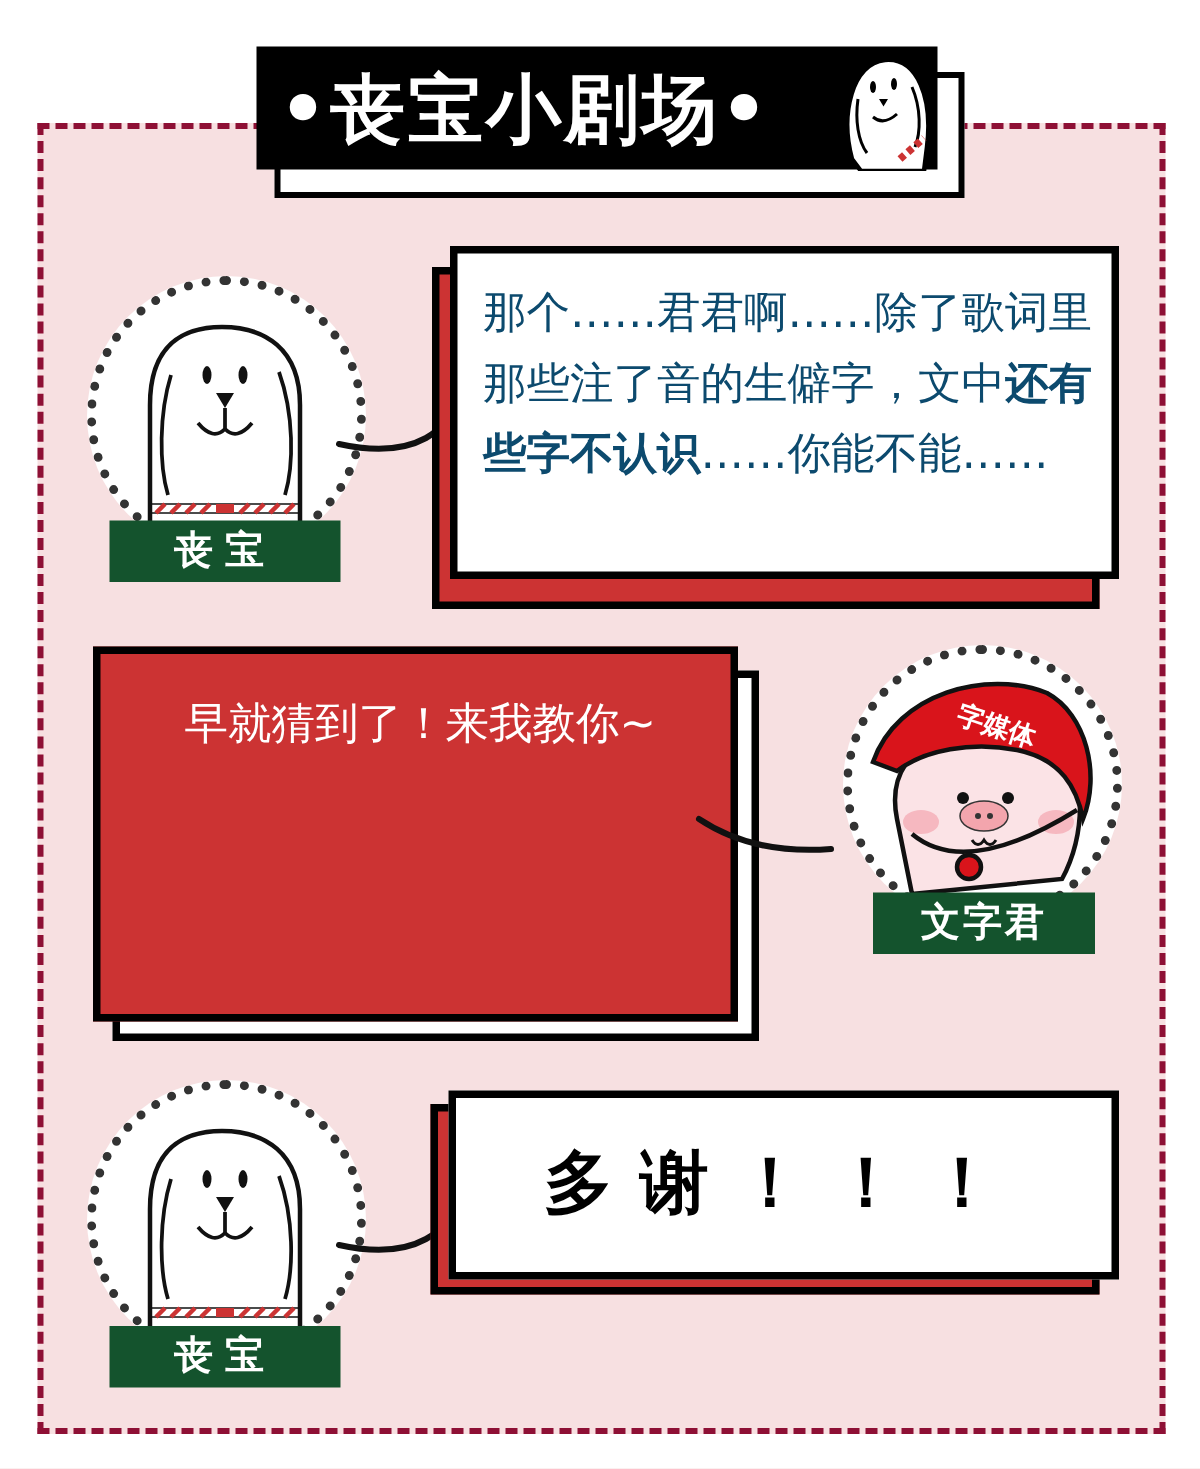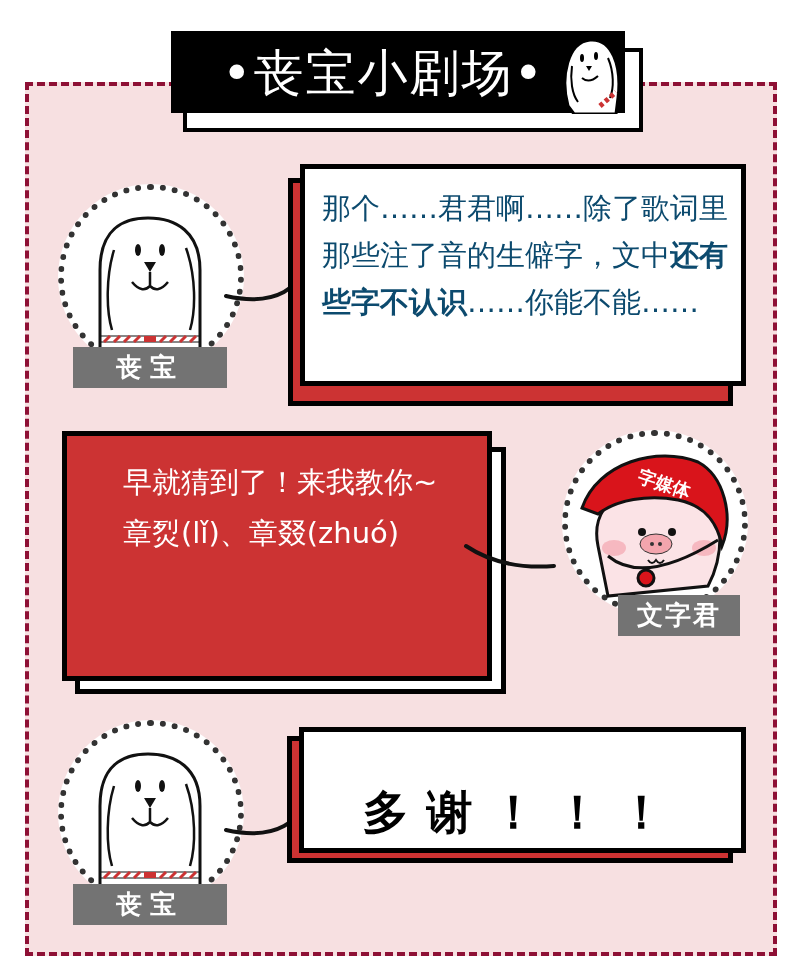--- a/index.html
+++ b/index.html
@@ -4,37 +4,37 @@
 <style>
   html, body { margin:0; padding:0; }
   body { width:800px; height:979px; background:#ffffff; position:relative; overflow:hidden;
          font-family:"DejaVu Sans", "Liberation Sans", sans-serif; }
   .frame { position:absolute; left:25px; top:82px; width:744px; height:866px;
            background:#f7e0e1; border:4px dashed #8e1035; box-sizing:content-box; }
   
   .title-shadow { position:absolute; left:183px; top:48px; width:452px; height:76px; background:#fff; border:4px solid #000; }
   .title-box { position:absolute; left:171px; top:31px; width:454px; height:82px; background:#000; }
   .title-text { position:absolute; left:186px; top:38px; height:70px; line-height:70px; color:#fff;
-                font-size:50px; font-weight:normal; letter-spacing:2px; white-space:nowrap;margin-left:36px; }
+                font-size:50px; font-weight:bold; letter-spacing:2px; white-space:nowrap; }
   .title-dog { position:absolute; left:560px; top:36px; width:62px; height:78px; }
 
   .avatar { position:absolute; width:186px; height:186px; border-radius:50%; background:#fff;
             border:6px dotted #333; box-sizing:border-box; }
-  .name-tag { position:absolute; background:#737373; color:#fff; font-weight:bold; font-size:26px;
+  .name-tag { position:absolute; background:#14532d; color:#fff; font-weight:bold; font-size:26px;
               text-align:center; letter-spacing:8px; }
   .connector { position:absolute; }
 
   .bubble { position:absolute; box-sizing:border-box; border:5px solid #000; }
   .red { background:#cc3333; }
   .white { background:#fff; }
   .b1-text { position:absolute; left:322px; top:185px; width:415px; font-size:29px; line-height:47px; color:#0c4a6e; }
   .b1-text b { font-weight:bold; }
   .b2-text { position:absolute; left:95px; top:457px; width:385px; font-size:29px; line-height:51px; color:#fff;margin-left:28px; }
   .b3-text { position:absolute; left:300px; top:758px; width:445px; text-align:center; font-size:46px;
-             font-weight:bold; letter-spacing:18px; color:#000;margin-top:24px; }
+             font-weight:bold; letter-spacing:18px; color:#000; }
 </style>
 </head>
 <body>
 
 <div class="frame"></div>
 
 <div class="title-shadow"></div>
 <div class="title-box"></div>
 <div class="title-text">•丧宝小剧场•</div>
 <svg class="title-dog" viewBox="0 0 62 78">
@@ -67,21 +67,20 @@
   <path d="M4 34 Q40 42 62 30 Q76 22 84 4" fill="none" stroke="#111" stroke-width="4" stroke-linecap="round"></path>
 </svg>
 <div class="bubble red" style="left:288px; top:178px; width:445px; height:228px;"></div>
 <div class="bubble white" style="left:300px; top:164px; width:446px; height:222px;"></div>
 <div class="b1-text"><span>那个……君君啊……除了歌词里那些注了音的生僻字，文中</span><b>还有些字不认识</b><span>……你能不能……</span></div>
 
 <div class="bubble white" style="left:75px; top:447px; width:431px; height:247px;"></div>
 <div class="bubble red" style="left:62px; top:431px; width:430px; height:250px;"></div>
 <div class="b2-text">
   <div>早就猜到了！来我教你~</div>
-  <div>章烮(lǐ)、章叕(zhuó)</div>
 </div>
 <svg class="connector" style="left:462px; top:540px;" width="100" height="40">
   <path d="M4 6 Q40 30 92 26" fill="none" stroke="#111" stroke-width="4" stroke-linecap="round"></path>
 </svg>
 <div class="avatar" style="left:562px; top:430px;">
   <svg width="174" height="174" viewBox="0 0 174 174">
     <path d="M30 110 C24 80 40 60 64 58 L140 60 C156 80 156 120 140 150 L40 160 Z" fill="#fbe3e6" stroke="#111" stroke-width="3"></path>
     <path d="M14 72 C30 26 90 10 130 26 C156 40 166 80 154 110 C150 90 140 70 110 64 C80 58 48 64 30 78 Z" fill="#d9141b" stroke="#111" stroke-width="3"></path>
     <text x="70" y="52" fill="#fff" font-size="18" font-weight="bold" font-family="DejaVu Sans, sans-serif" transform="rotate(18 90 45)">字媒体</text>
     <circle cx="74" cy="96" r="4" fill="#111"></circle>
@@ -89,21 +88,21 @@
     <ellipse cx="88" cy="108" rx="16" ry="10" fill="#f3a5ad" stroke="#333" stroke-width="1"></ellipse>
     <circle cx="84" cy="108" r="2" fill="#333"></circle>
       <circle cx="92" cy="108" r="2" fill="#333"></circle>
     <ellipse cx="46" cy="112" rx="12" ry="8" fill="#f6b8c0"></ellipse>
     <ellipse cx="136" cy="112" rx="12" ry="8" fill="#f6b8c0"></ellipse>
     <path d="M80 124 Q84 130 88 124 Q92 130 96 124" fill="none" stroke="#111" stroke-width="2"></path>
     <path d="M40 120 Q76 150 150 104" fill="none" stroke="#111" stroke-width="3"></path>
     <circle cx="78" cy="142" r="8" fill="#d9141b" stroke="#111" stroke-width="3"></circle>
   </svg>
 </div>
-<div class="name-tag" style="left:582px; top:595px; width:122px; height:41px; line-height:41px; letter-spacing:2px;margin-left:36px;">文字君</div>
+<div class="name-tag" style="left:582px; top:595px; width:148px; height:41px; line-height:41px; letter-spacing:2px;">文字君</div>
 
 <div class="avatar" style="left:58px; top:720px;">
   <svg width="174" height="174" viewBox="0 0 174 174">
     <path d="M36 160 L36 80 C36 40 58 28 84 28 C112 28 136 42 136 80 L136 160 Z" fill="#fff" stroke="#111" stroke-width="3"></path>
     <path d="M50 60 C42 86 42 120 48 140" fill="none" stroke="#111" stroke-width="2.5"></path>
     <path d="M122 58 C132 86 132 120 126 140" fill="none" stroke="#111" stroke-width="2.5"></path>
     <ellipse cx="74" cy="60" rx="3" ry="6" fill="#111"></ellipse>
     <ellipse cx="98" cy="60" rx="3" ry="6" fill="#111"></ellipse>
     <path d="M80 72 L92 72 L86 82 Z" fill="#111"></path>
     <path d="M86 82 L86 96 M68 92 Q78 104 86 96 Q94 104 104 92" fill="none" stroke="#111" stroke-width="2.5"></path>

